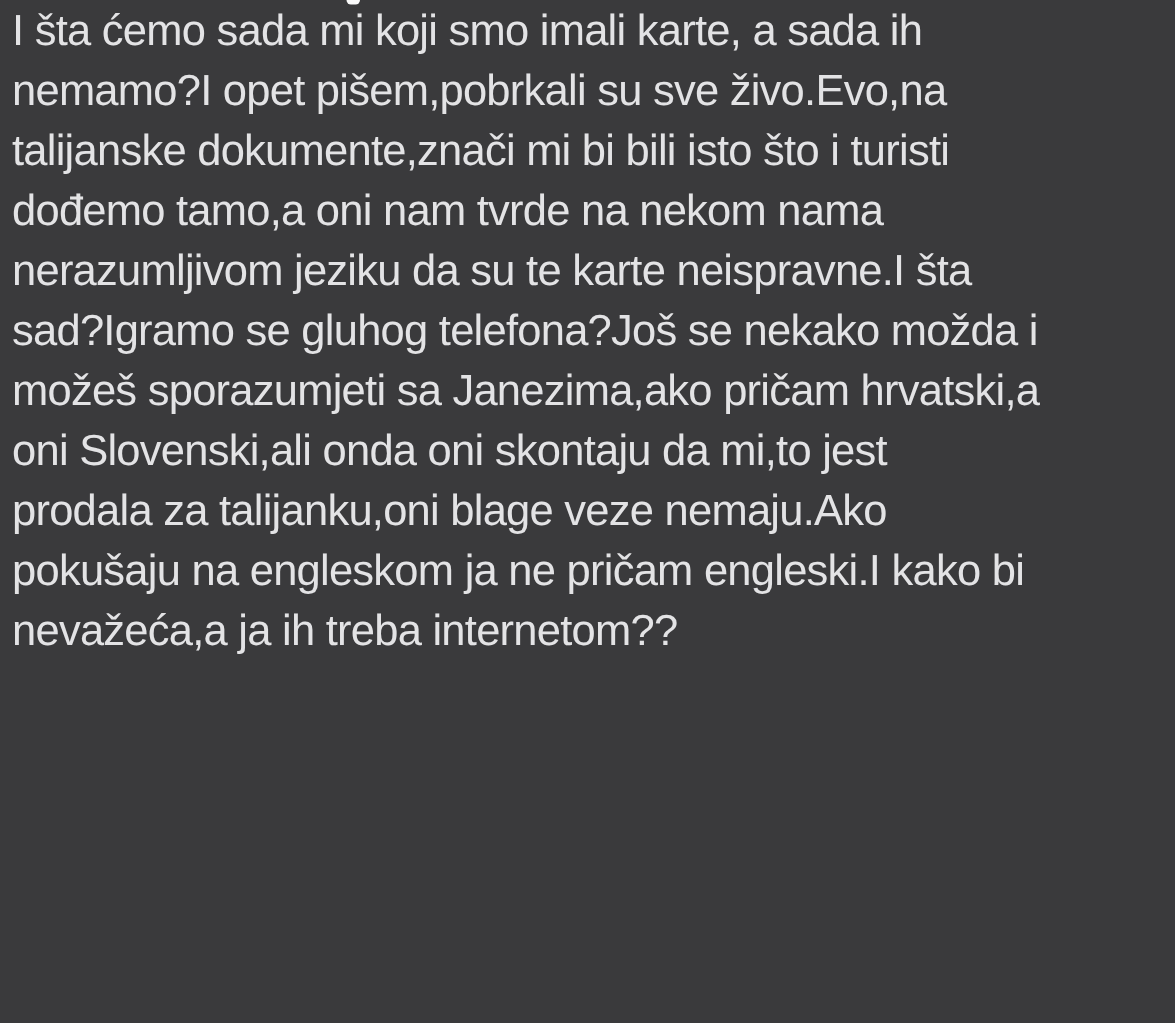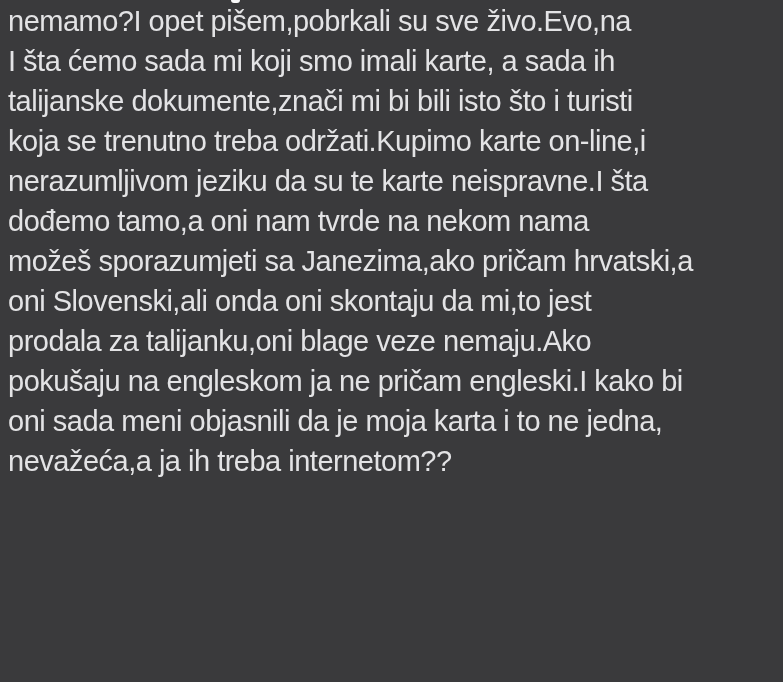--- a/index.html
+++ b/index.html
@@ -35,25 +35,24 @@
     height: 3px;
     background: #fafafa;
     border-radius: 0 0 4px 4px;
   }
 </style>
 </head>
 <body style="background: rgb(58, 58, 60);">
 
 <div class="post-text" id="post-text" style="color: rgb(227, 227, 229);">
   <span class="cropped-glyph-fragment"></span>
+  <div class="text-line">I šta ćemo sada mi koji smo imali karte, a sada ih</div>
   <div class="text-line">nemamo?I opet pišem,pobrkali su sve živo.Evo,na</div>
-  <div class="text-line">I šta ćemo sada mi koji smo imali karte, a sada ih</div>
   <div class="text-line">talijanske dokumente,znači mi bi bili isto što i turisti</div>
-  <div class="text-line">koja se trenutno treba održati.Kupimo karte on-line,i</div>
+  <div class="text-line">dođemo tamo,a oni nam tvrde na nekom nama</div>
   <div class="text-line">nerazumljivom jeziku da su te karte neispravne.I šta</div>
-  <div class="text-line">dođemo tamo,a oni nam tvrde na nekom nama</div>
+  <div class="text-line">sad?Igramo se gluhog telefona?Još se nekako možda i</div>
   <div class="text-line">možeš sporazumjeti sa Janezima,ako pričam hrvatski,a</div>
   <div class="text-line">oni Slovenski,ali onda oni skontaju da mi,to jest</div>
   <div class="text-line">prodala za talijanku,oni blage veze nemaju.Ako</div>
   <div class="text-line">pokušaju na engleskom ja ne pričam engleski.I kako bi</div>
-  <div class="text-line">oni sada meni objasnili da je moja karta i to ne jedna,</div>
   <div class="text-line">nevažeća,a ja ih treba internetom??</div>
 </div>
 
 </body></html>

